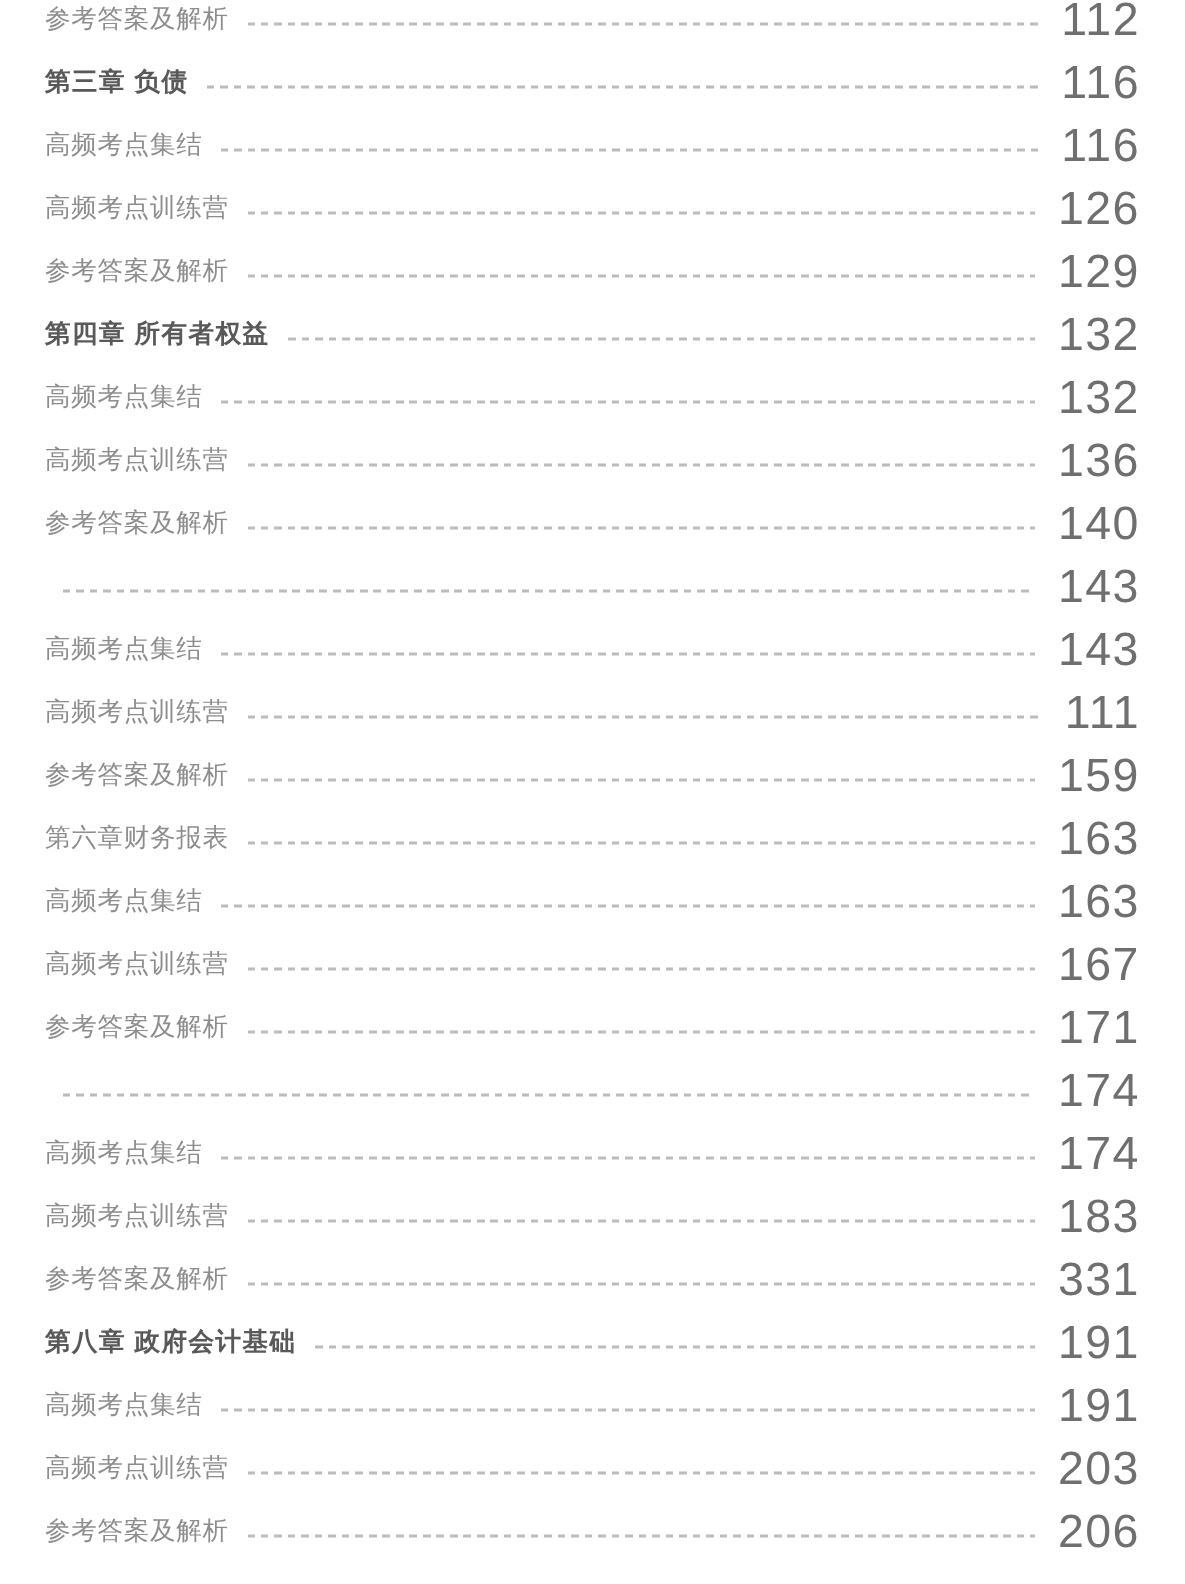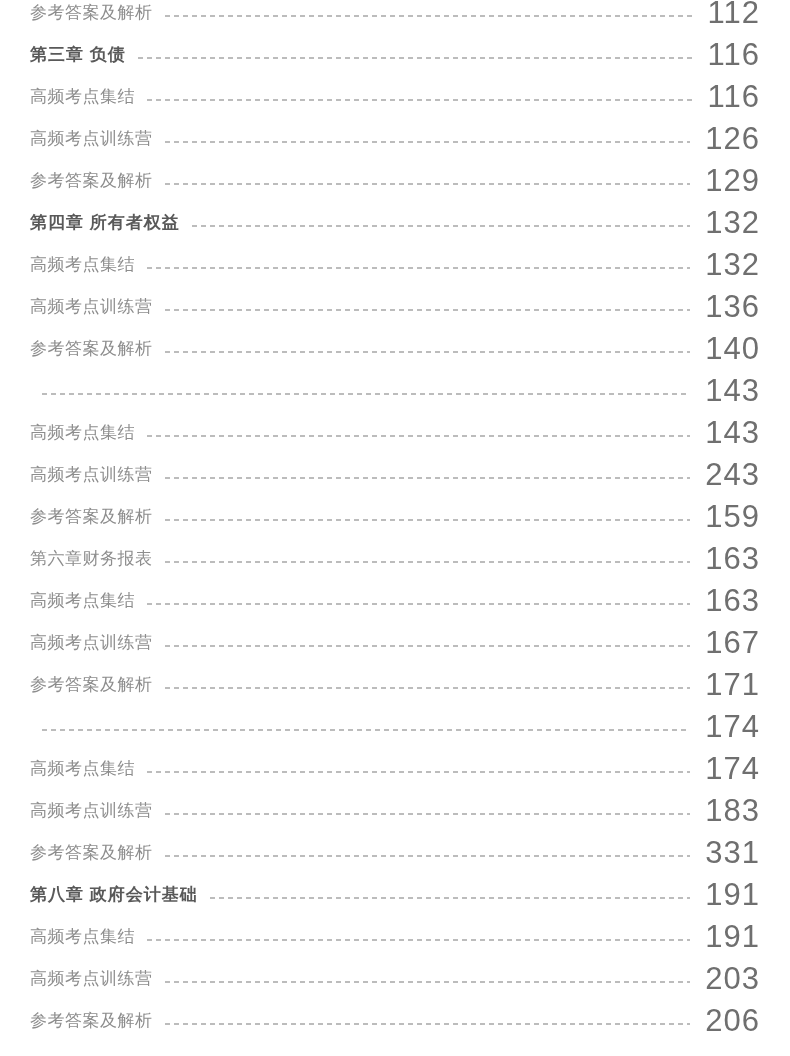--- a/index.html
+++ b/index.html
@@ -116,21 +116,21 @@
         <span class="page">143</span>
       </div>
       <div class="row section">
         <span class="label">高频考点集结</span>
         <div class="leader"></div>
         <span class="page">143</span>
       </div>
       <div class="row section">
         <span class="label">高频考点训练营</span>
         <div class="leader"></div>
-        <span class="page">243</span>
+        <span class="page">111</span>
       </div>
       <div class="row section">
         <span class="label">参考答案及解析</span>
         <div class="leader"></div>
         <span class="page">159</span>
       </div>
       <div class="row section">
         <span class="label">第六章财务报表</span>
         <div class="leader"></div>
         <span class="page">163</span>

